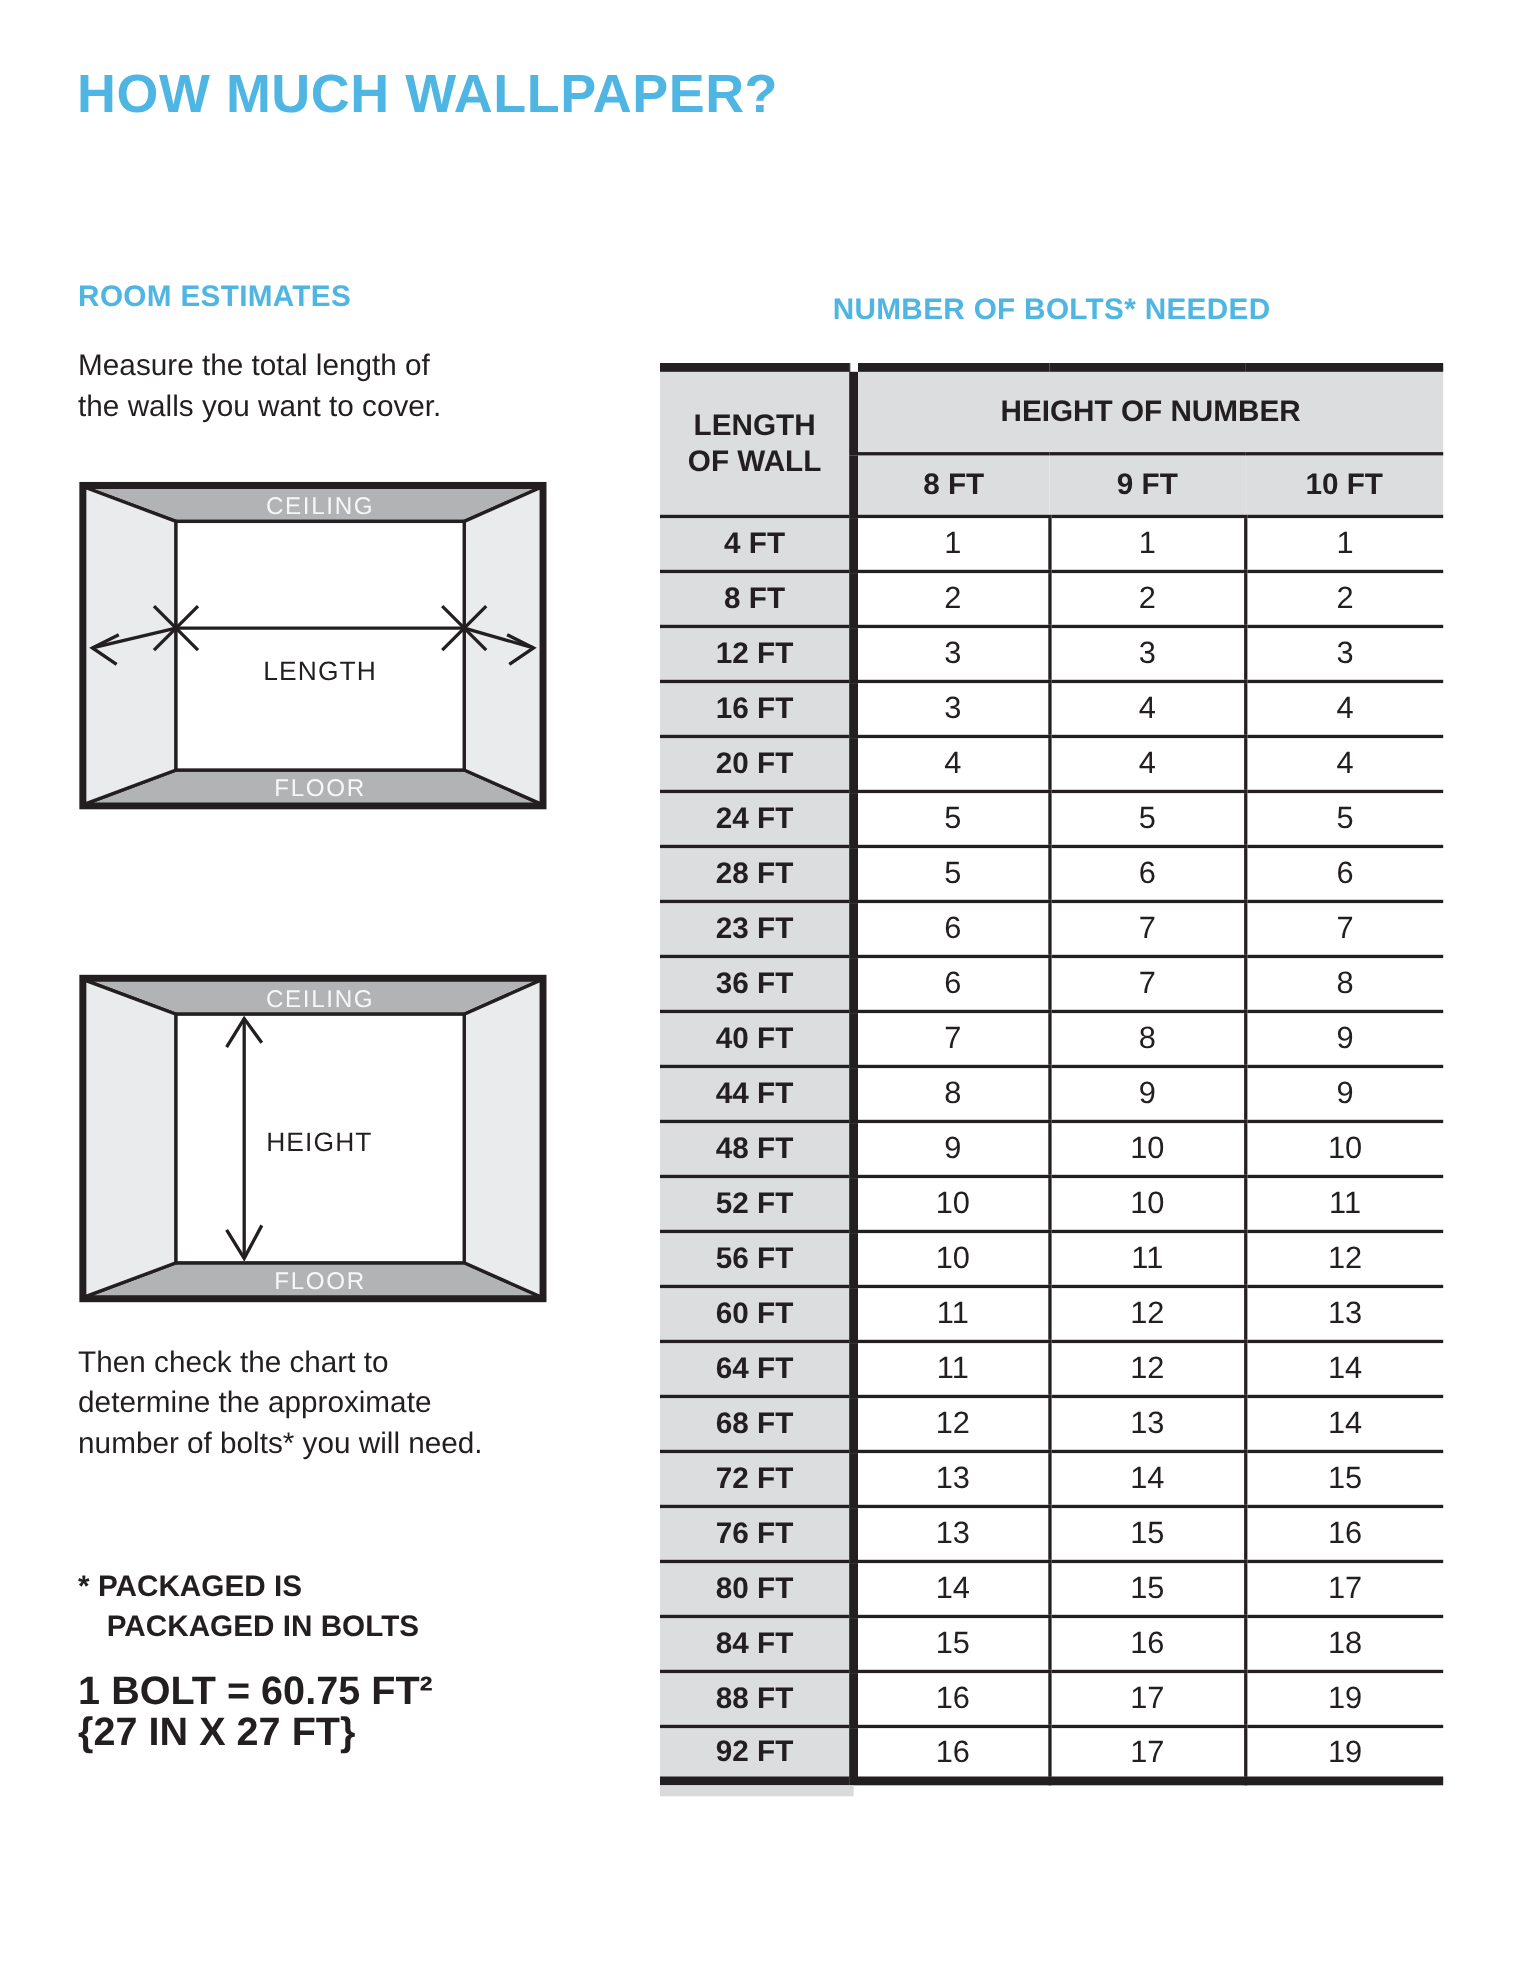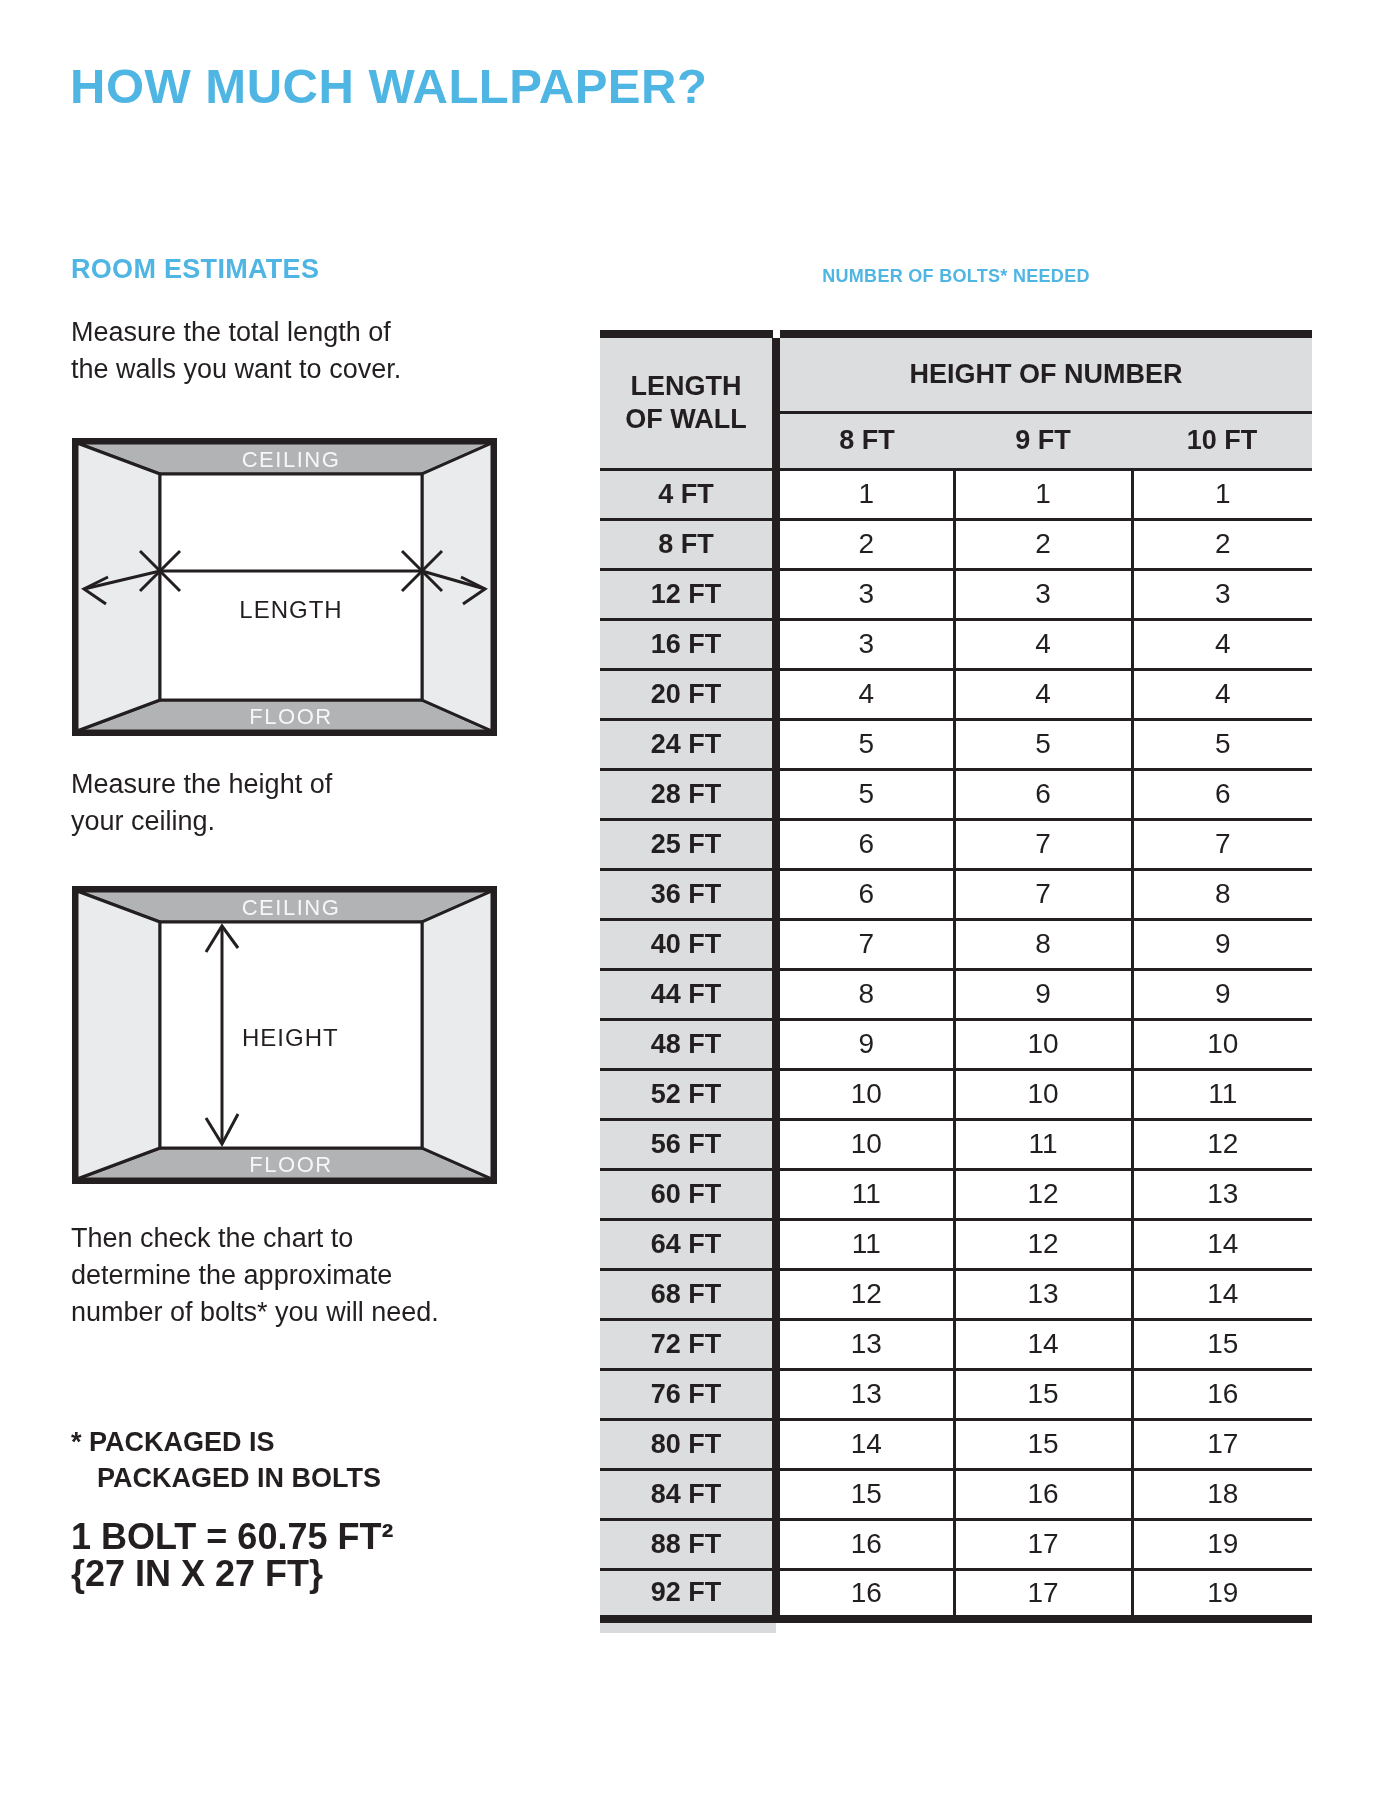--- a/index.html
+++ b/index.html
@@ -47,21 +47,21 @@
     font-size:27px;font-weight:bold;line-height:36px;color:var(--ink);
   }
   .footnote .indent{display:block;padding-left:26px;}
   .bolt-info{
     position:absolute;left:71px;top:1518px;
     font-size:36px;font-weight:bold;line-height:37px;color:var(--ink);
   }
   .table-heading{
     position:absolute;left:600px;top:266px;width:712px;
     text-align:center;
-    font-size:18px;font-weight:bold;letter-spacing:.3px;
+    font-size:27px;font-weight:bold;letter-spacing:.3px;
     color:var(--accent-blue);
   }
   .table-wrap{position:absolute;left:600px;top:330px;}
   table.bolt-table{
     border-collapse:collapse;table-layout:fixed;width:712px;
     border-top:8px solid var(--ink);
     border-bottom:8px solid var(--ink);
   }
   .bolt-table th,.bolt-table td{
     border-bottom:3px solid var(--ink);
@@ -121,21 +121,20 @@
       <polyline points="36,139 12,151 34,166"></polyline>
       <polyline points="389,139 413,151 391,166"></polyline>
       <line x1="68" y1="113" x2="108" y2="153"></line>
       <line x1="68" y1="153" x2="108" y2="113"></line>
       <line x1="330" y1="113" x2="370" y2="153"></line>
       <line x1="330" y1="153" x2="370" y2="113"></line>
     </g>
     <text x="219" y="180" text-anchor="middle" font-size="24" letter-spacing="1" fill="#231F20">LENGTH</text>
   </svg>
 
-  <p class="instruction" id="step2"><span>Measure the height of</span><br><span>your ceiling.</span></p>
 
   <svg class="room-diagram" id="diagram2" viewBox="0 0 425 298">
     <rect x="3" y="3" width="419" height="292" fill="#ffffff" stroke="#231F20" stroke-width="6"></rect>
     <polygon points="5,5 420,5 350,36 88,36" fill="#B2B3B5" stroke="#231F20" stroke-width="3"></polygon>
     <polygon points="88,262 350,262 420,293 5,293" fill="#B2B3B5" stroke="#231F20" stroke-width="3"></polygon>
     <polygon points="5,5 88,36 88,262 5,293" fill="#EAEBEC" stroke="#231F20" stroke-width="3"></polygon>
     <polygon points="420,5 350,36 350,262 420,293" fill="#EAEBEC" stroke="#231F20" stroke-width="3"></polygon>
     <rect x="88" y="36" width="262" height="226" fill="#ffffff" stroke="#231F20" stroke-width="3"></rect>
     <text x="219" y="29" text-anchor="middle" font-size="22" letter-spacing="1.5" fill="#F7F7F7">CEILING</text>
     <text x="219" y="286" text-anchor="middle" font-size="22" letter-spacing="1.5" fill="#F7F7F7">FLOOR</text>
@@ -211,21 +210,21 @@
             <td>5</td>
             <td>5</td>
           </tr>
           <tr>
             <th>28 FT</th>
             <td class="thick-left">5</td>
             <td>6</td>
             <td>6</td>
           </tr>
           <tr>
-            <th>25 FT</th>
+            <th>23 FT</th>
             <td class="thick-left">6</td>
             <td>7</td>
             <td>7</td>
           </tr>
           <tr>
             <th>36 FT</th>
             <td class="thick-left">6</td>
             <td>7</td>
             <td>8</td>
           </tr>

